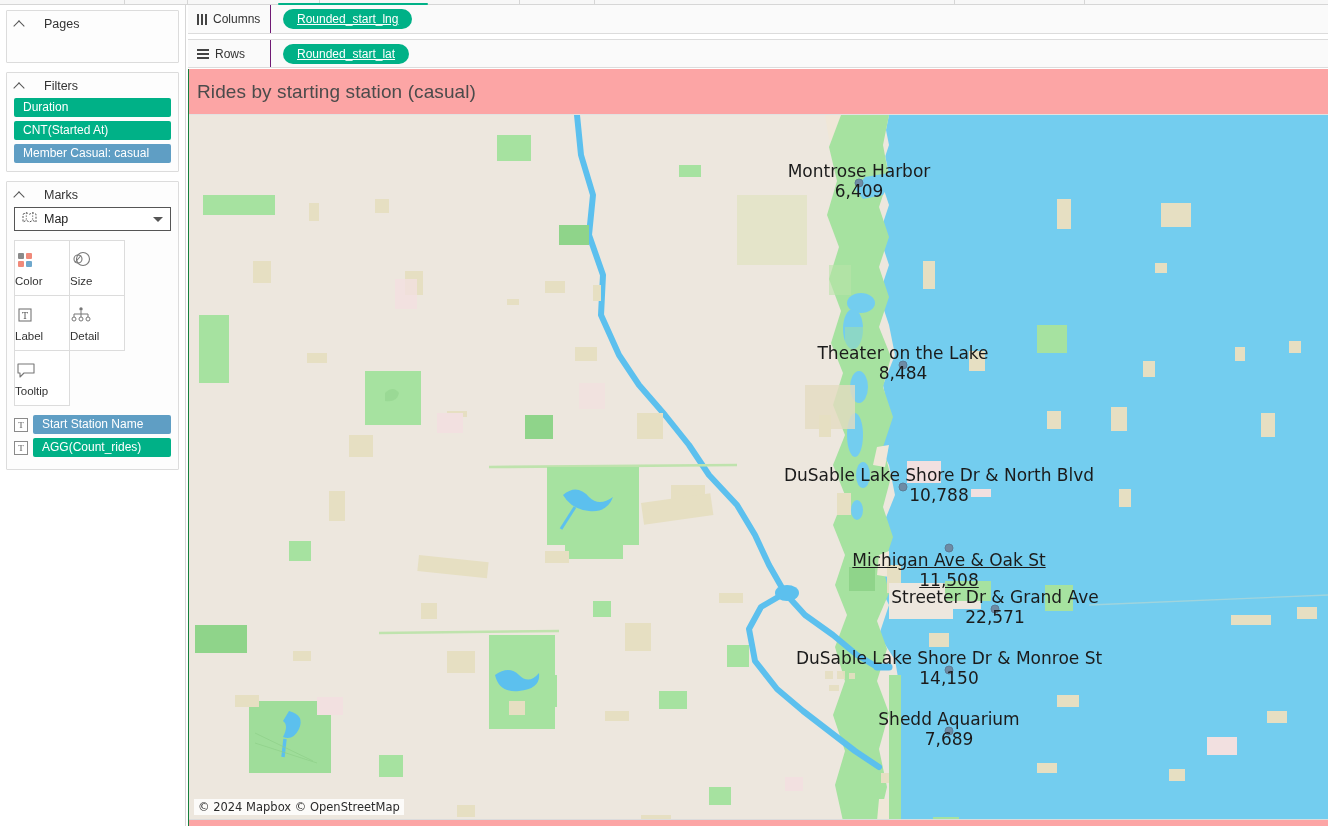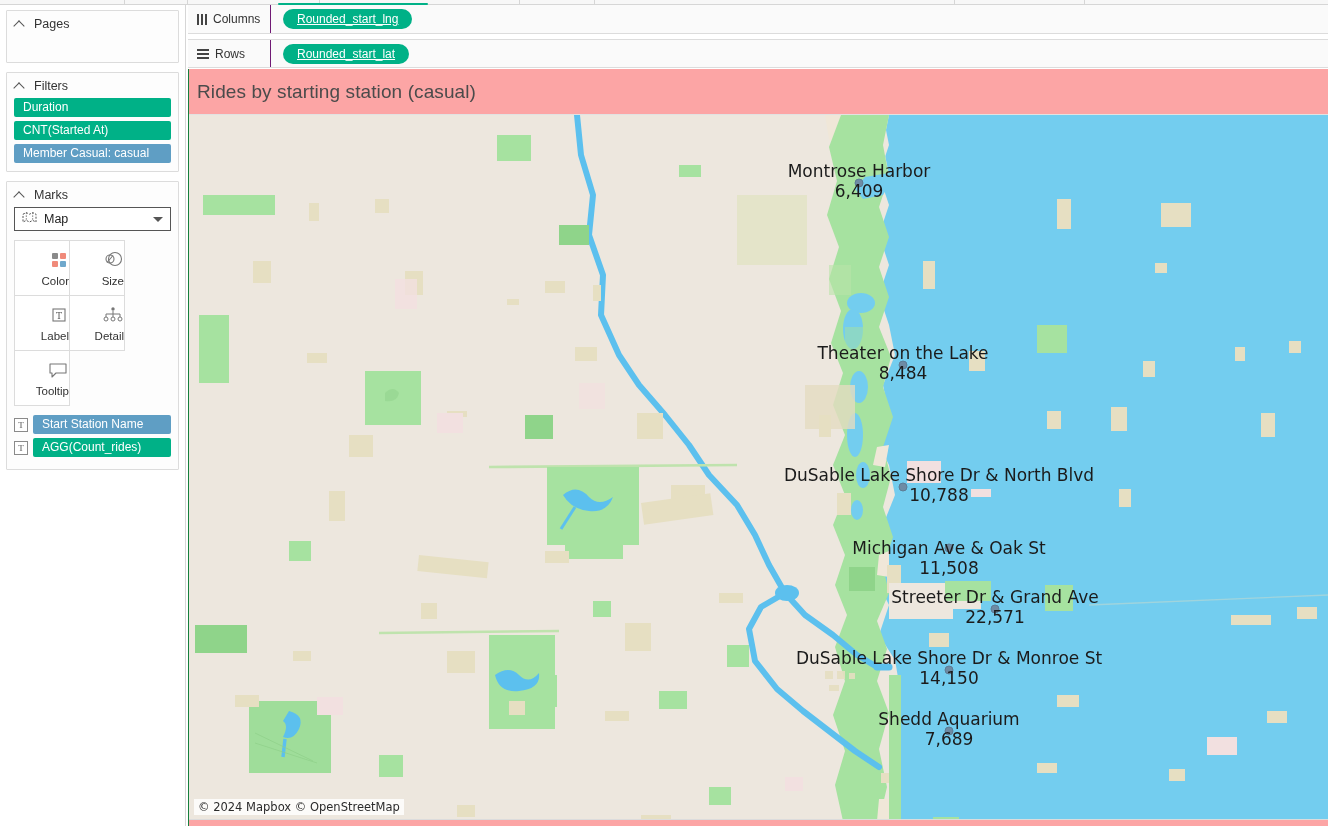--- a/index.html
+++ b/index.html
@@ -27,21 +27,21 @@
     position: absolute; left: 0; top: 5px; width: 186px; height: 821px;
     background: #ffffff; border-right: 1px solid #d6d6d6;
     padding: 5px 6px 0 6px;
   }
 
   .card {
     border: 1px solid #dcdcdc; background: #fdfdfd;
     margin-bottom: 9px; border-radius: 1px;
   }
   .card-head {
-    display: flex; align-items: center; gap: 10px;
+    display: flex; align-items: center; gap: 20px;
     padding: 6px 8px 5px 8px;
     font-size: 12.5px; color: #333;
   }
   .caret {
     display: inline-block; width: 9px; height: 9px; position: relative; flex: none;
   }
   .caret::before {
     content: ""; position: absolute; left: 0; top: 2px;
     width: 7px; height: 7px;
     border-left: 1.3px solid #555; border-top: 1.3px solid #555;
@@ -73,21 +73,21 @@
     position: absolute; right: 7px; top: 9px;
     width: 0; height: 0; border-left: 5px solid transparent;
     border-right: 5px solid transparent; border-top: 5px solid #555;
   }
 
   
   .marks-grid { display: flex; flex-wrap: wrap; gap: 0; }
   .mbtn {
     width: 56px; height: 56px; border: 1px solid #dcdcdc;
     background: #fff; margin: 0 -1px -1px 0;
-    display: flex; flex-direction: column; align-items: flex-end;
+    display: flex; flex-direction: column; align-items: flex-start;
     justify-content: center; gap: 4px; cursor: pointer;
   }
   .mbtn .mlabel { font-size: 11.5px; color: #333; }
   .mbtn .micon { height: 22px; display: flex; align-items: center; justify-content: center; }
 
   
   .mfields { margin-top: 10px; }
   .mfield-row { display: flex; align-items: center; gap: 5px; margin-bottom: 4px; }
   .tbadge {
     width: 14px; height: 14px; border: 1px solid #8a8a8a; flex: none;
@@ -519,21 +519,21 @@
           <div class="lval">8,484</div>
         </div>
 
         <div class="mapdot" style="left:714px;top:372px;"></div>
         <div class="maplabel" style="left:750px;top:350px;">
           <div class="lname">DuSable Lake Shore Dr &amp; North Blvd</div>
           <div class="lval">10,788</div>
         </div>
 
         <div class="mapdot" style="left:760px;top:433px;"></div>
-        <div class="maplabel" style="left:760px;top:423px;">
+        <div class="maplabel" style="left:760px;top:435px;text-decoration:underline;">
           <div class="lname">Michigan Ave &amp; Oak St</div>
           <div class="lval">11,508</div>
         </div>
 
         <div class="mapdot" style="left:806px;top:494px;"></div>
         <div class="maplabel" style="left:806px;top:472px;">
           <div class="lname">Streeter Dr &amp; Grand Ave</div>
           <div class="lval">22,571</div>
         </div>
 

